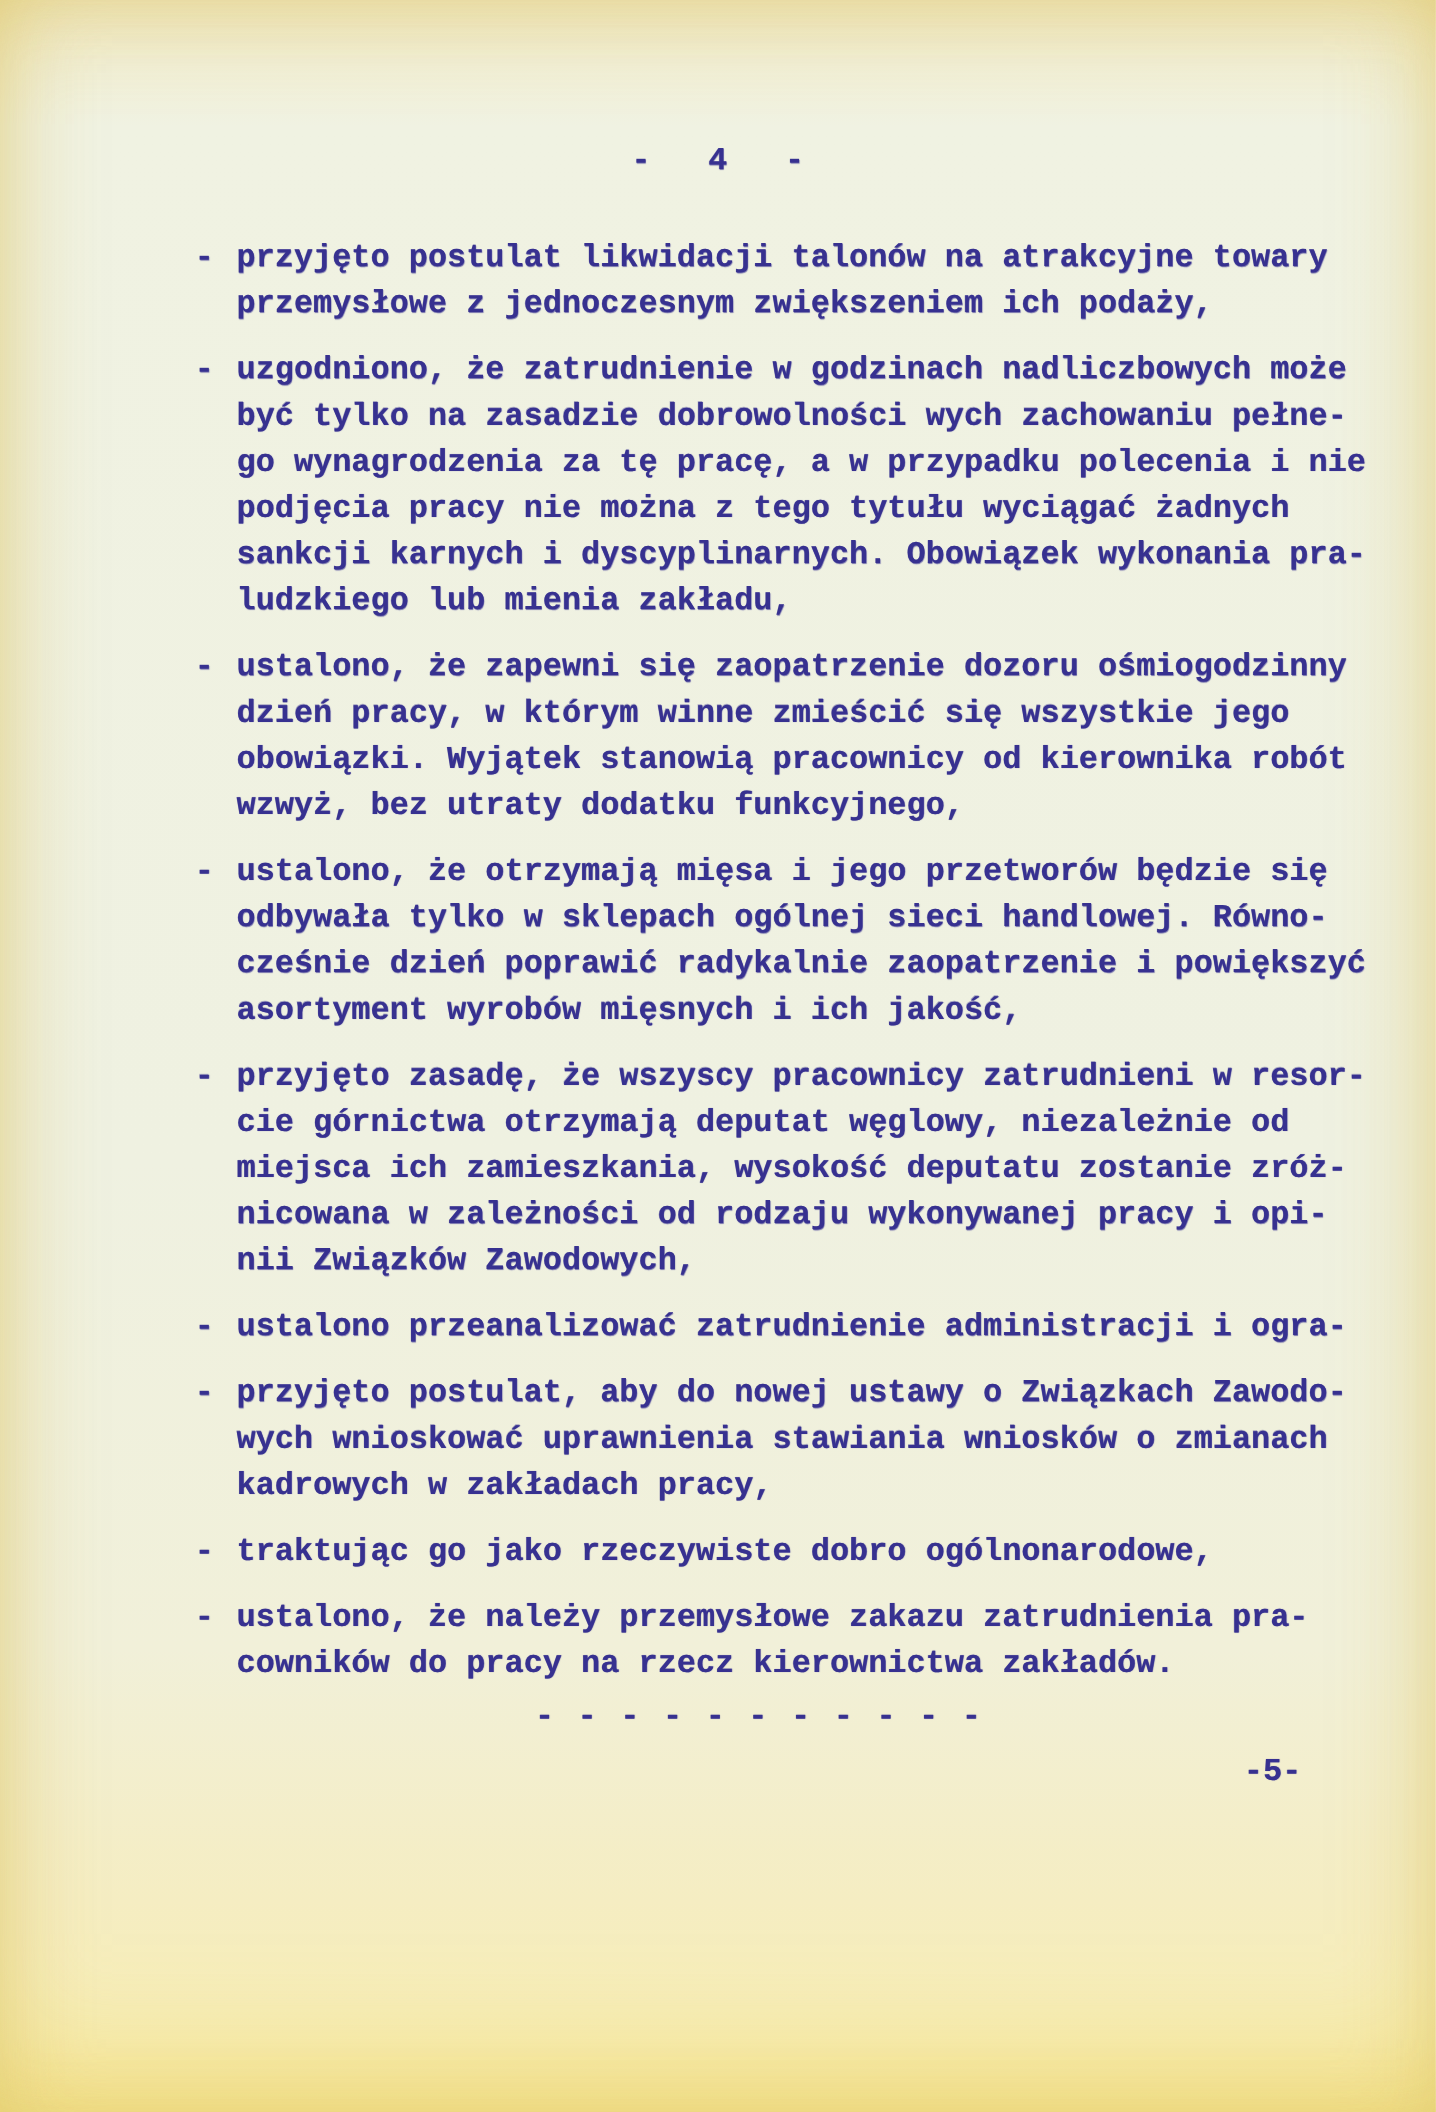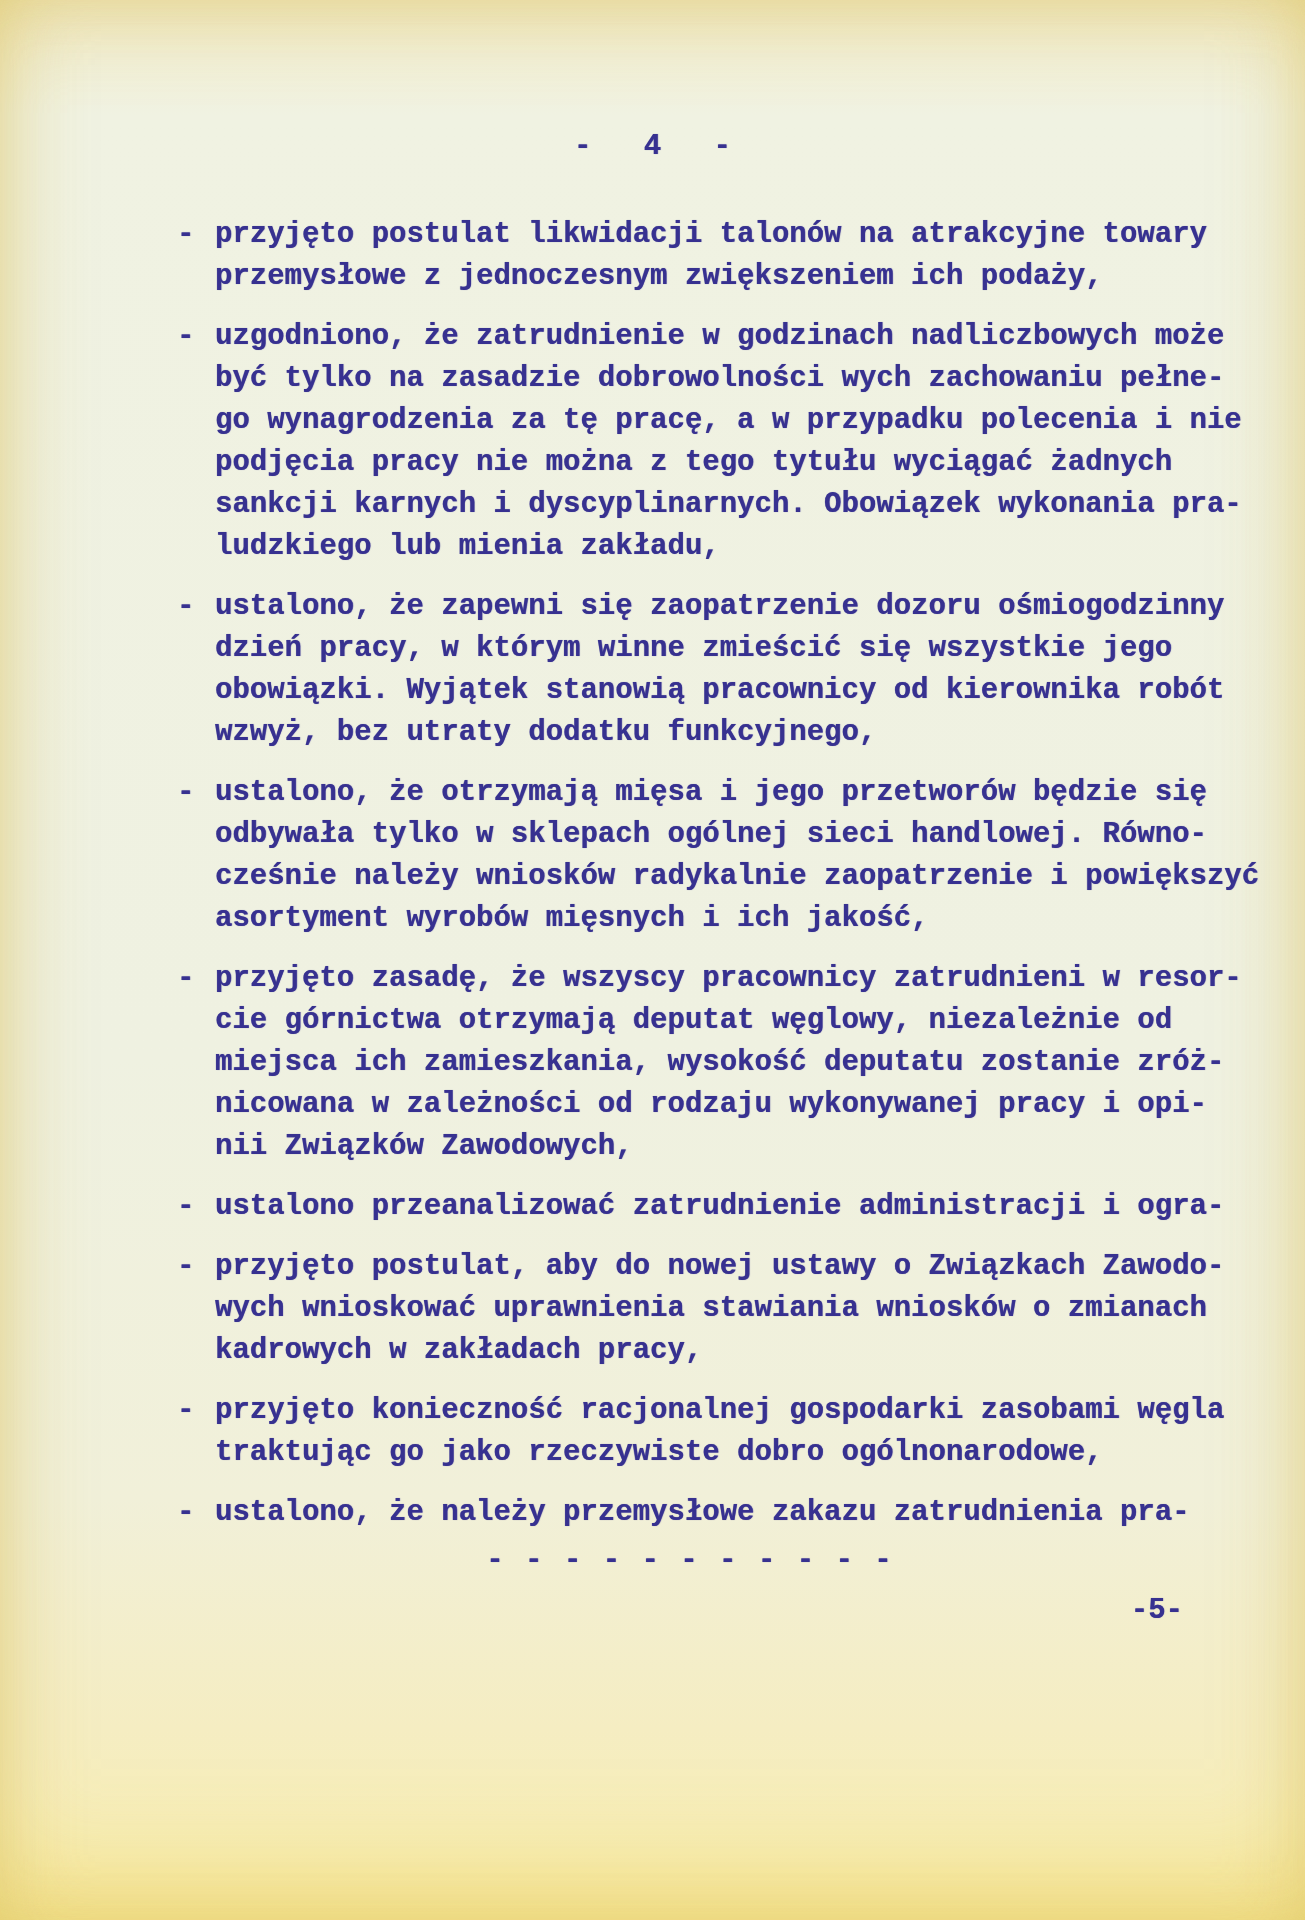--- a/index.html
+++ b/index.html
@@ -114,21 +114,21 @@
       <span class="ln">ustalono, że zapewni się zaopatrzenie dozoru ośmiogodzinny</span>
       <span class="ln">dzień pracy, w którym winne zmieścić się wszystkie jego</span>
       <span class="ln">obowiązki. Wyjątek stanowią pracownicy od kierownika robót</span>
       <span class="ln">wzwyż, bez utraty dodatku funkcyjnego,</span>
     </li>
 
     <li>
       <span class="marker">-</span>
       <span class="ln">ustalono, że otrzymają mięsa i jego przetworów będzie się</span>
       <span class="ln">odbywała tylko w sklepach ogólnej sieci handlowej. Równo-</span>
-      <span class="ln">cześnie należy wniosków radykalnie zaopatrzenie i powiększyć</span>
+      <span class="ln">cześnie dzień poprawić radykalnie zaopatrzenie i powiększyć</span>
       <span class="ln">asortyment wyrobów mięsnych i ich jakość,</span>
     </li>
 
     <li>
       <span class="marker">-</span>
       <span class="ln">przyjęto zasadę, że wszyscy pracownicy zatrudnieni w resor-</span>
       <span class="ln">cie górnictwa otrzymają deputat węglowy, niezależnie od</span>
       <span class="ln">miejsca ich zamieszkania, wysokość deputatu zostanie zróż-</span>
       <span class="ln">nicowana w zależności od rodzaju wykonywanej pracy i opi-</span>
       <span class="ln">nii Związków Zawodowych,</span>
@@ -141,27 +141,27 @@
 
     <li>
       <span class="marker">-</span>
       <span class="ln">przyjęto postulat, aby do nowej ustawy o Związkach Zawodo-</span>
       <span class="ln">wych wnioskować uprawnienia stawiania wniosków o zmianach</span>
       <span class="ln">kadrowych w zakładach pracy,</span>
     </li>
 
     <li>
       <span class="marker">-</span>
-      <span class="ln">przyjęto konieczność racjonalnej gospodarki zasobami węgla</span>
       <span class="ln">traktując go jako rzeczywiste dobro ogólnonarodowe,</span>
     </li>
 
     <li>
       <span class="marker">-</span>
       <span class="ln">ustalono, że należy przemysłowe zakazu zatrudnienia pra-</span>
+      <span class="ln">cowników do pracy na rzecz kierownictwa zakładów.</span>
     </li>
 
   </ul>
 
   <div class="separator ink">- - - - - - - - - - -</div>
 
   <div class="page-footer ink">-5-</div>
 
 </div>
 

